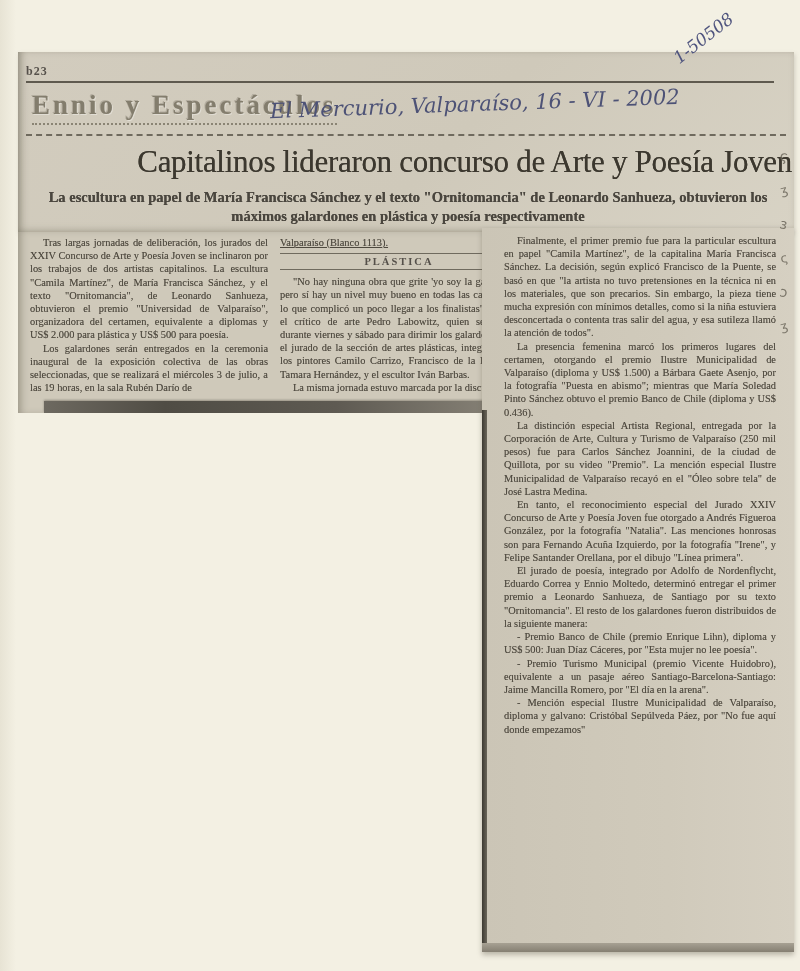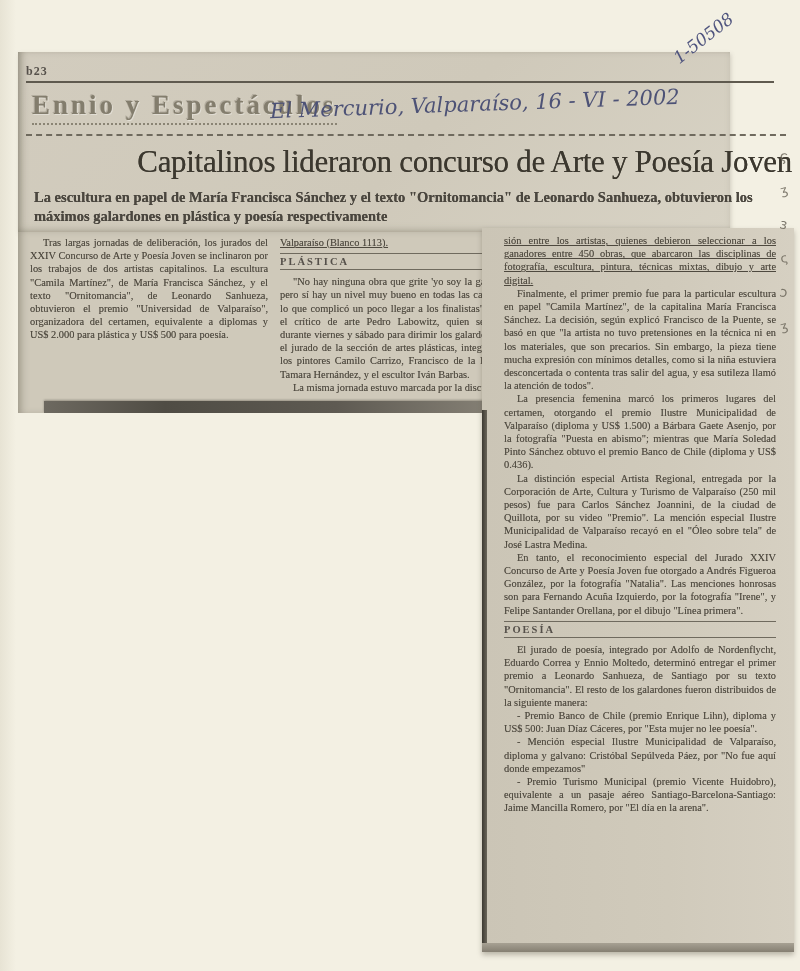--- a/index.html
+++ b/index.html
@@ -6,21 +6,21 @@
   body{
     width:800px;height:971px;position:relative;overflow:hidden;
     background:#f3f0e3;
     font-family:"Liberation Serif", serif;
   }
   
   .scan-edge{position:absolute;left:0;top:0;width:16px;height:971px;
     background:linear-gradient(90deg,#e7e3d4,#f3f0e3);}
   
   .paper-top{
-    position:absolute;left:18px;top:52px;width:712px;height:180px;
+    position:absolute;left:18px;top:52px;width:776px;height:180px;
     background:linear-gradient(135deg,#d2ccbe 0%,#cfc9ba 55%,#d8d3c5 100%);
     box-shadow:inset 6px 0 8px -4px rgba(90,85,70,.55), inset 0 -4px 8px -4px rgba(90,85,70,.35), 1px 2px 4px rgba(110,105,90,.25);
   }
   .page-label{position:absolute;left:8px;top:12px;font-size:12px;font-weight:700;color:#55504a;letter-spacing:1px;}
   .rule-solid{position:absolute;left:8px;top:29px;width:748px;border-top:2px solid #5f5a4f;}
   .section-title{
     position:absolute;left:14px;top:38px;font-size:27px;font-weight:700;
     color:#837d6d;letter-spacing:3px;
     text-shadow:1px 1px 0 rgba(255,255,255,.35), -1px -1px 0 rgba(90,85,70,.25);
     border-bottom:2px dotted #8a8474;padding-bottom:2px;
@@ -31,21 +31,21 @@
   }
   .rule-dashed{position:absolute;left:8px;top:82px;width:760px;border-top:2px dashed #6f6a5e;}
   .headline{
     position:absolute;left:22px;top:92px;width:752px;
     font-size:31px;color:#3c382f;letter-spacing:-0.3px;white-space:nowrap;
     text-shadow:0 0 .6px #4a463c;
     text-align:right;
   }
   .subtitle{
     position:absolute;left:16px;top:136px;width:748px;
-    font-size:14.5px;font-weight:700;color:#4a463e;line-height:19px;
+    font-size:14.5px;font-weight:700;color:#4a463e;text-align:center;line-height:19px;
     text-shadow:0 0 .5px #55504a;
   }
   
   .hand-code{
     position:absolute;left:668px;top:28px;font-size:17px;font-style:italic;
     color:#4f547e;transform:rotate(-38deg);font-family:"DejaVu Serif",serif;z-index:5;
   }
   
   .paper-cols{
     position:absolute;left:18px;top:232px;width:512px;height:181px;
@@ -77,21 +77,21 @@
   .col3{position:absolute;left:22px;top:6px;width:272px;}
   
   .bodytext p{
     margin:0;font-size:10.4px;line-height:13.2px;color:#4e493f;
     text-align:justify;text-indent:13px;
     text-shadow:0 0 .4px rgba(78,73,63,.55);
   }
   .bodytext p.noindent{text-indent:0;text-decoration:underline;}
   .col-header{
     border-top:1.5px solid #6f6a5e;border-bottom:1.5px solid #6f6a5e;
-    text-align:left;font-size:10.5px;letter-spacing:2px;padding:2px 0;
+    text-align:center;font-size:10.5px;letter-spacing:2px;padding:2px 0;
     margin:4px 0 5px;font-weight:700;color:#55504a;
   }
   
   .torn-marks{
     position:absolute;left:772px;top:148px;width:24px;z-index:4;
     display:flex;flex-direction:column;gap:18px;align-items:center;
   }
   .torn-marks span{
     font-size:14px;color:#6d685c;font-family:"DejaVu Sans",sans-serif;
     display:inline-block;transform:rotate(12deg);opacity:.85;
@@ -112,43 +112,42 @@
   <div class="hand-note">El Mercurio, Valparaíso, 16 - VI - 2002</div>
   <div class="rule-dashed"></div>
   <div class="headline">Capitalinos lideraron concurso de Arte y Poesía Joven</div>
   <div class="subtitle">La escultura en papel de María Francisca Sánchez y el texto "Ornitomancia" de Leonardo Sanhueza, obtuvieron los máximos galardones en plástica y poesía respectivamente</div>
 </div>
 
 <div class="paper-cols bodytext">
   <div class="cols-inner">
     <div class="col">
       <p>Tras largas jornadas de deliberación, los jurados del XXIV Concurso de Arte y Poesía Joven se inclinaron por los trabajos de dos artistas capitalinos. La escultura "Camila Martínez", de María Francisca Sánchez, y el texto "Ornitomancia", de Leonardo Sanhueza, obtuvieron el premio "Universidad de Valparaíso", organizadora del certamen, equivalente a diplomas y US$ 2.000 para plástica y US$ 500 para poesía.</p>
+      <p>Los galardones serán entregados en la ceremonia inaugural de la exposición colectiva de las obras seleccionadas, que se realizará el miércoles 3 de julio, a las 19 horas, en la sala Rubén Darío de</p>
     </div>
     <div class="col">
       <p class="noindent">Valparaíso (Blanco 1113).</p>
       <div class="col-header">PLÁSTICA</div>
       <p>"No hay ninguna obra que grite 'yo soy la ganadora', pero sí hay un nivel muy bueno en todas las categorías, lo que complicó un poco llegar a los finalistas", afirmó el crítico de arte Pedro Labowitz, quien se reunió durante viernes y sábado para dirimir los galardones con el jurado de la sección de artes plásticas, integrado por los pintores Camilo Carrizo, Francisco de la Puente y Tamara Hernández, y el escultor Iván Barbas.</p>
       <p>La misma jornada estuvo marcada por la discu-</p>
     </div>
   </div>
   <div class="fold-band"></div>
 </div>
 
 <div class="paper-strip bodytext">
   <div class="col3">
-    <p class="noindent">sión entre los artistas, quienes debieron seleccionar a los ganadores entre 450 obras, que abarcaron las disciplinas de fotografía, escultura, pintura, técnicas mixtas, dibujo y arte digital.</p>
     <p>Finalmente, el primer premio fue para la particular escultura en papel "Camila Martínez", de la capitalina María Francisca Sánchez. La decisión, según explicó Francisco de la Puente, se basó en que "la artista no tuvo pretensiones en la técnica ni en los materiales, que son precarios. Sin embargo, la pieza tiene mucha expresión con mínimos detalles, como si la niña estuviera desconcertada o contenta tras salir del agua, y esa sutileza llamó la atención de todos".</p>
     <p>La presencia femenina marcó los primeros lugares del certamen, otorgando el premio Ilustre Municipalidad de Valparaíso (diploma y US$ 1.500) a Bárbara Gaete Asenjo, por la fotografía "Puesta en abismo"; mientras que María Soledad Pinto Sánchez obtuvo el premio Banco de Chile (diploma y US$ 0.436).</p>
     <p>La distinción especial Artista Regional, entregada por la Corporación de Arte, Cultura y Turismo de Valparaíso (250 mil pesos) fue para Carlos Sánchez Joannini, de la ciudad de Quillota, por su video "Premio". La mención especial Ilustre Municipalidad de Valparaíso recayó en el "Óleo sobre tela" de José Lastra Medina.</p>
     <p>En tanto, el reconocimiento especial del Jurado XXIV Concurso de Arte y Poesía Joven fue otorgado a Andrés Figueroa González, por la fotografía "Natalia". Las menciones honrosas son para Fernando Acuña Izquierdo, por la fotografía "Irene", y Felipe Santander Orellana, por el dibujo "Línea primera".</p>
-    <div class="col-header">POESÍA</div>
     <p>El jurado de poesía, integrado por Adolfo de Nordenflycht, Eduardo Correa y Ennio Moltedo, determinó entregar el primer premio a Leonardo Sanhueza, de Santiago por su texto "Ornitomancia". El resto de los galardones fueron distribuidos de la siguiente manera:</p>
     <p>- Premio Banco de Chile (premio Enrique Lihn), diploma y US$ 500: Juan Díaz Cáceres, por "Esta mujer no lee poesía".</p>
+    <p>- Premio Turismo Municipal (premio Vicente Huidobro), equivalente a un pasaje aéreo Santiago-Barcelona-Santiago: Jaime Mancilla Romero, por "El día en la arena".</p>
     <p>- Mención especial Ilustre Municipalidad de Valparaíso, diploma y galvano: Cristóbal Sepúlveda Páez, por "No fue aquí donde empezamos"</p>
-    <p>- Premio Turismo Municipal (premio Vicente Huidobro), equivalente a un pasaje aéreo Santiago-Barcelona-Santiago: Jaime Mancilla Romero, por "El día en la arena".</p>
   </div>
   <div class="strip-left-edge"></div>
   <div class="strip-bottom-edge"></div>
 </div>
 
 <div class="torn-marks">
   <span>ς</span>
   <span>ʒ</span>
   <span>ɜ</span>
   <span>ς</span>

